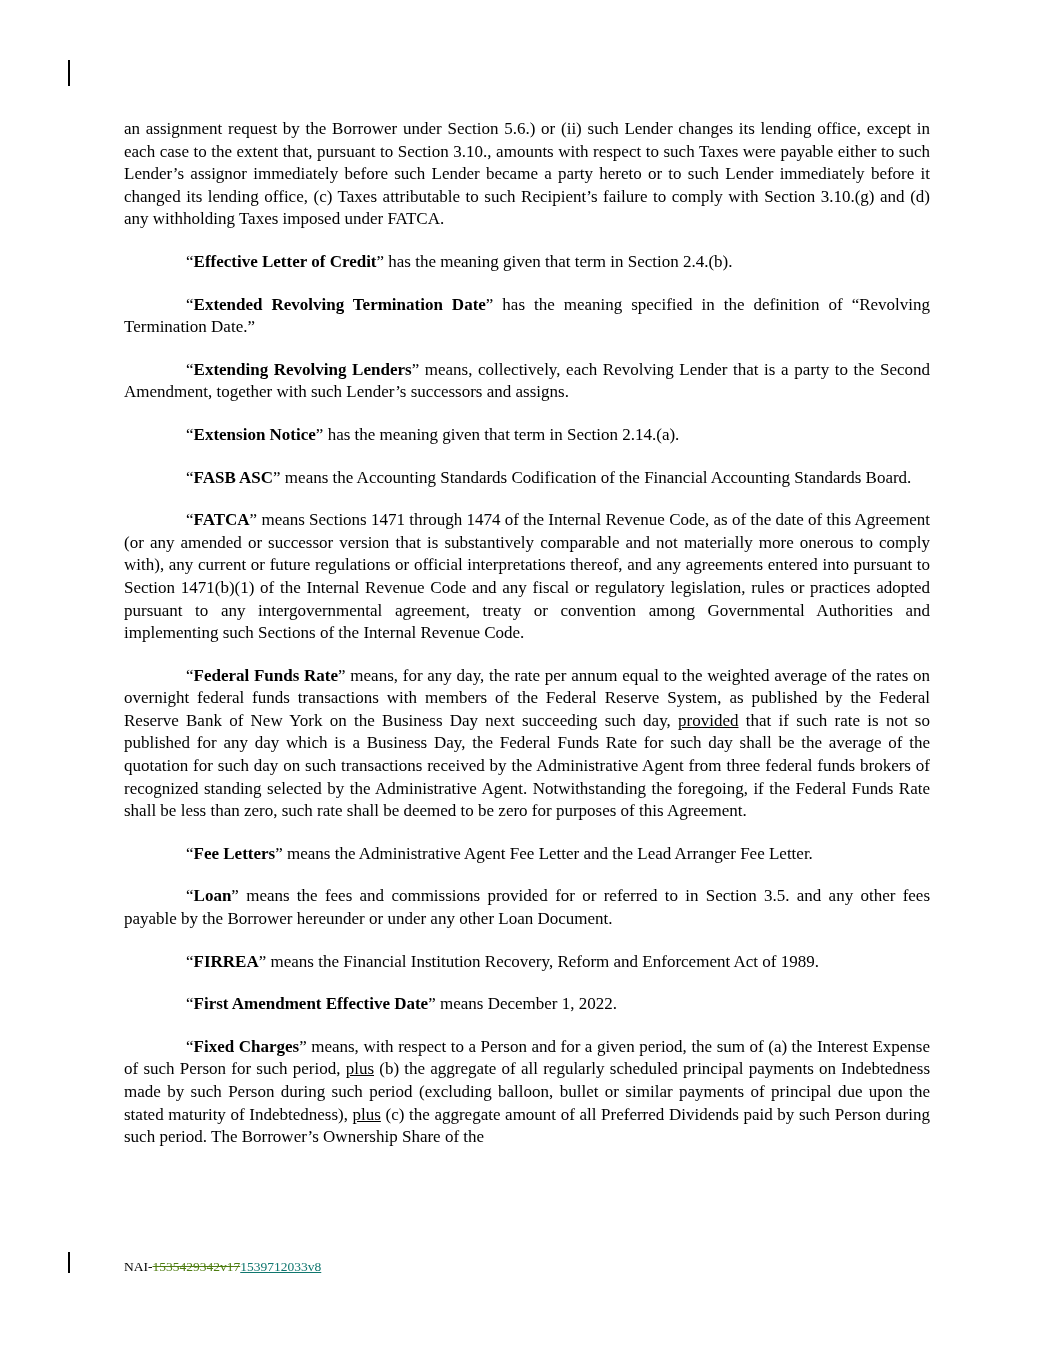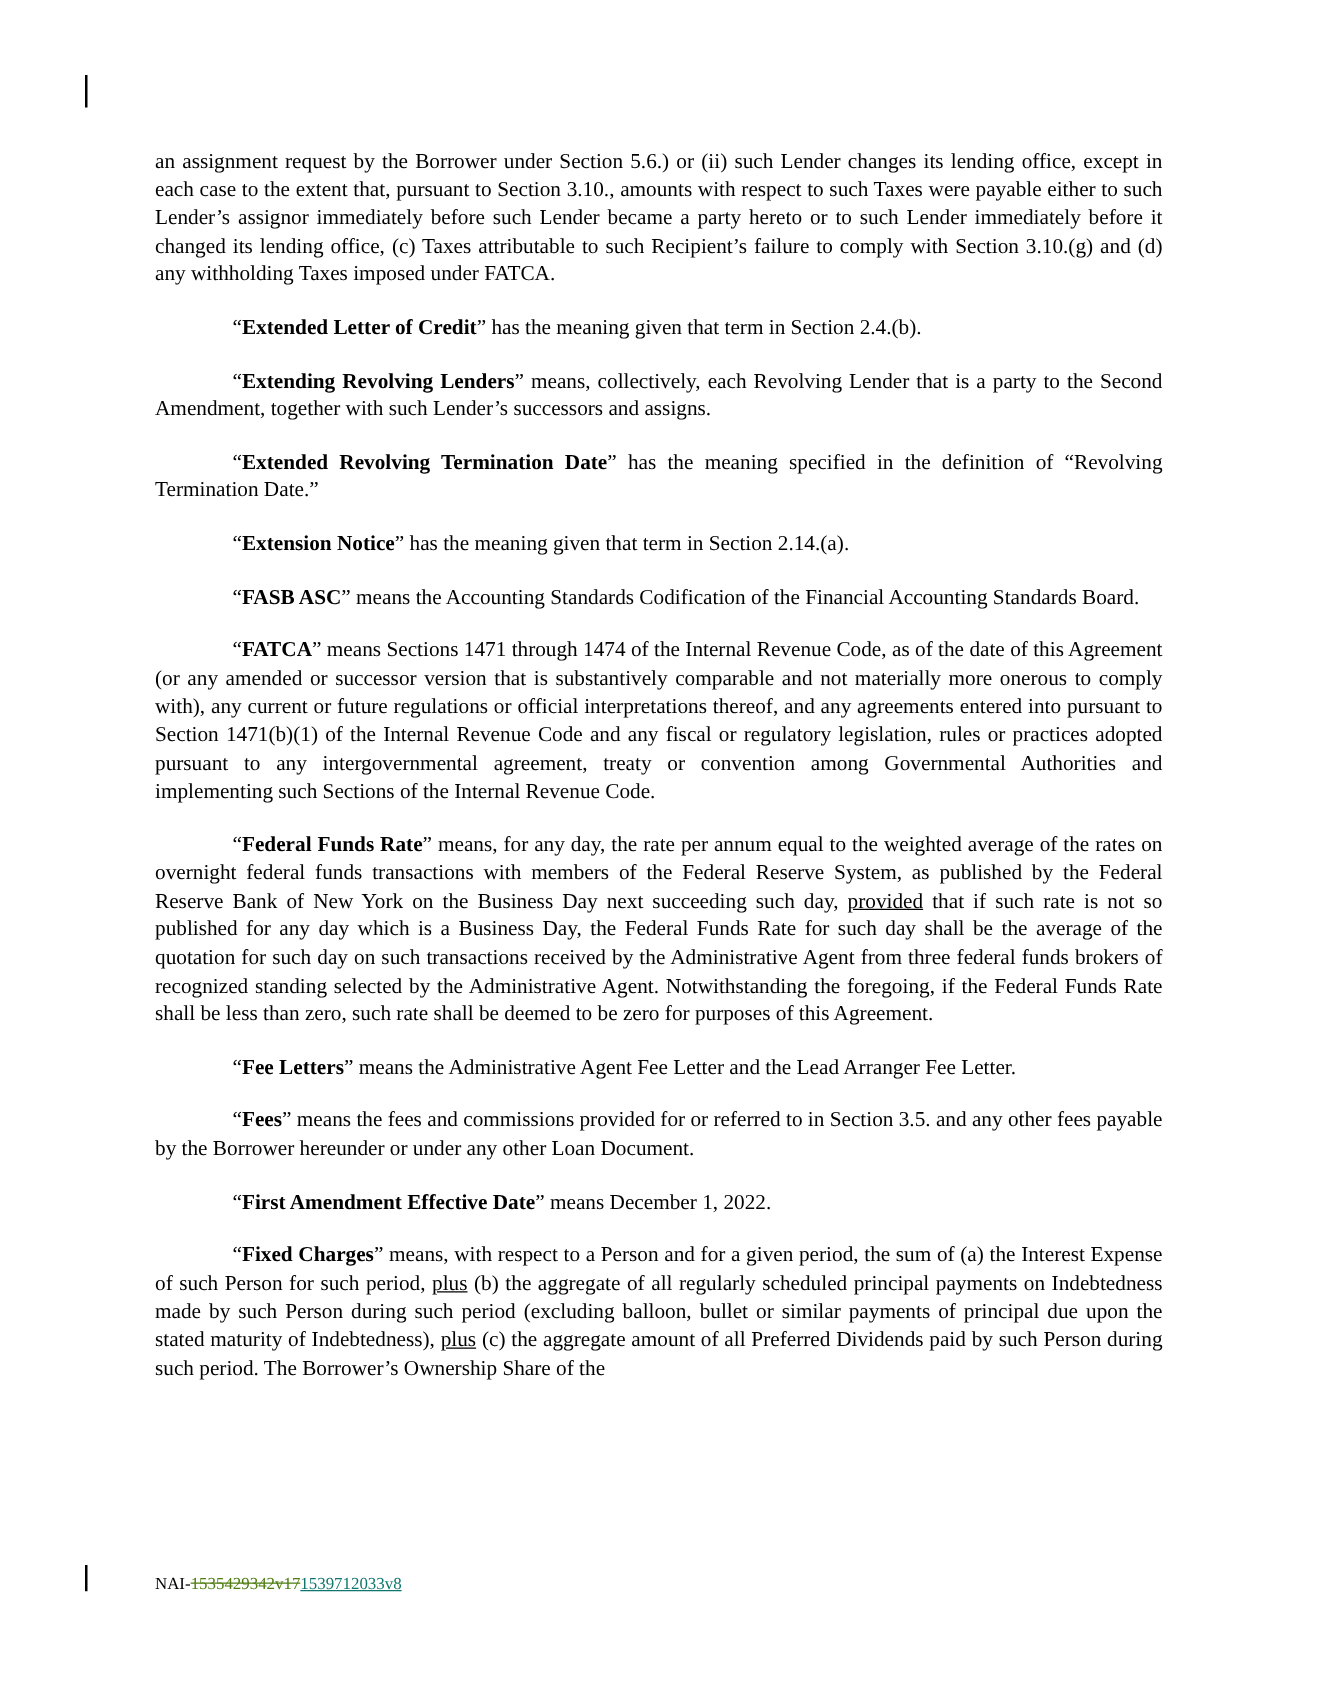--- a/index.html
+++ b/index.html
@@ -74,29 +74,30 @@
 </style>
 </head>
 <body>
 
 <div class="page">
 
   <div class="change-bar top-bar"></div>
 
   <div class="doc-body">
       <p class="para"><span>an assignment request by the Borrower under Section 5.6.) or (ii) such Lender changes its lending office, except in each case to the extent that, pursuant to Section 3.10., amounts with respect to such Taxes were payable either to such Lender’s assignor immediately before such Lender became a party hereto or to such Lender immediately before it changed its lending office, (c) Taxes attributable to such Recipient’s failure to comply with Section 3.10.(g) and (d) any withholding Taxes imposed under FATCA.</span></p>
-      <p class="para indent"><span>“</span><span class="bold">Extended Letter of Credit</span><span>” has the meaning given that term in Section 2.4.(b).</span></p>
+      <p class="para indent"><span>“</span><span class="bold">Effective Letter of Credit</span><span>” has the meaning given that term in Section 2.4.(b).</span></p>
+      <p class="para indent"><span>“</span><span class="bold">Extended Revolving Termination Date</span><span>” has the meaning specified in the definition of “Revolving Termination Date.”</span></p>
       <p class="para indent"><span>“</span><span class="bold">Extending Revolving Lenders</span><span>” means, collectively, each Revolving Lender that is a party to the Second Amendment, together with such Lender’s successors and assigns.</span></p>
-      <p class="para indent"><span>“</span><span class="bold">Extended Revolving Termination Date</span><span>” has the meaning specified in the definition of “Revolving Termination Date.”</span></p>
       <p class="para indent"><span>“</span><span class="bold">Extension Notice</span><span>” has the meaning given that term in Section 2.14.(a).</span></p>
       <p class="para indent"><span>“</span><span class="bold">FASB ASC</span><span>” means the Accounting Standards Codification of the Financial Accounting Standards Board.</span></p>
       <p class="para indent"><span>“</span><span class="bold">FATCA</span><span>” means Sections 1471 through 1474 of the Internal Revenue Code, as of the date of this Agreement (or any amended or successor version that is substantively comparable and not materially more onerous to comply with), any current or future regulations or official interpretations thereof, and any agreements entered into pursuant to Section 1471(b)(1) of the Internal Revenue Code and any fiscal or regulatory legislation, rules or practices adopted pursuant to any intergovernmental agreement, treaty or convention among Governmental Authorities and implementing such Sections of the Internal Revenue Code.</span></p>
       <p class="para indent"><span>“</span><span class="bold">Federal Funds Rate</span><span>” means, for any day, the rate per annum equal to the weighted average of the rates on overnight federal funds transactions with members of the Federal Reserve System, as published by the Federal Reserve Bank of New York on the Business Day next succeeding such day, </span><span class="underline">provided</span><span> that if such rate is not so published for any day which is a Business Day, the Federal Funds Rate for such day shall be the average of the quotation for such day on such transactions received by the Administrative Agent from three federal funds brokers of recognized standing selected by the Administrative Agent.  Notwithstanding the foregoing, if the Federal Funds Rate shall be less than zero, such rate shall be deemed to be zero for purposes of this Agreement.</span></p>
       <p class="para indent"><span>“</span><span class="bold">Fee Letters</span><span>” means the Administrative Agent Fee Letter and the Lead Arranger Fee Letter.</span></p>
-      <p class="para indent"><span>“</span><span class="bold">Fees</span><span>” means the fees and commissions provided for or referred to in Section 3.5. and any other fees payable by the Borrower hereunder or under any other Loan Document.</span></p>
+      <p class="para indent"><span>“</span><span class="bold">Loan</span><span>” means the fees and commissions provided for or referred to in Section 3.5. and any other fees payable by the Borrower hereunder or under any other Loan Document.</span></p>
+      <p class="para indent"><span>“</span><span class="bold">FIRREA</span><span>” means the Financial Institution Recovery, Reform and Enforcement Act of 1989.</span></p>
       <p class="para indent"><span>“</span><span class="bold">First Amendment Effective Date</span><span>” means December 1, 2022.</span></p>
       <p class="para indent"><span>“</span><span class="bold">Fixed Charges</span><span>” means, with respect to a Person and for a given period, the sum of (a) the Interest Expense of such Person for such period, </span><span class="underline">plus</span><span> (b) the aggregate of all regularly scheduled principal payments on Indebtedness made by such Person during such period (excluding balloon, bullet or similar payments of principal due upon the stated maturity of Indebtedness), </span><span class="underline">plus</span><span> (c) the aggregate amount of all Preferred Dividends paid by such Person during such period.  The Borrower’s Ownership Share of the</span></p>
     </div>
 
   <div class="footer">
     <div class="footer-docid"><span>NAI-</span><span class="docid-deleted">1535429342v17</span><span class="docid-inserted">1539712033v8</span></div>
   </div>
 
   <div class="change-bar bottom-bar"></div>
 

